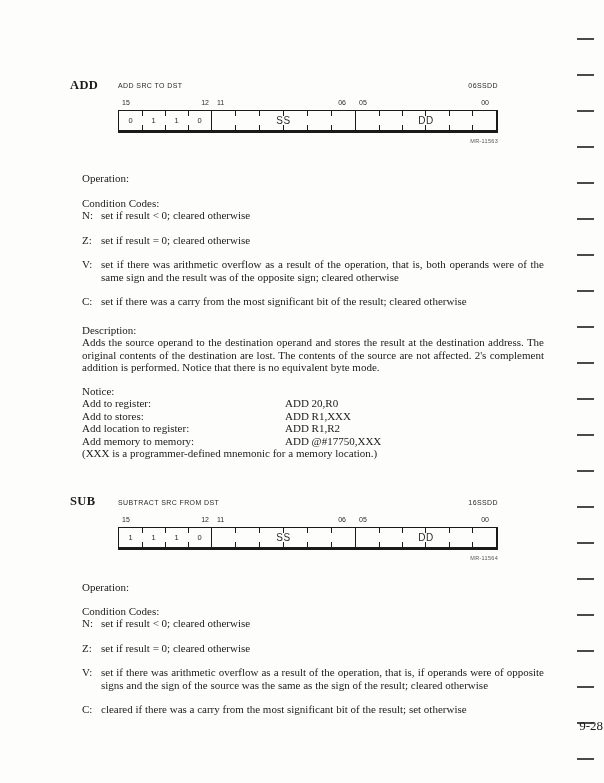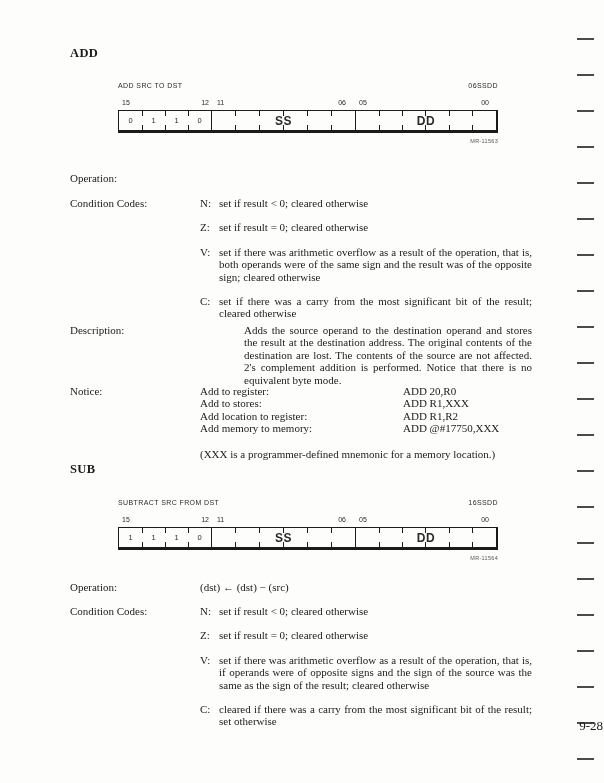--- a/index.html
+++ b/index.html
@@ -5,21 +5,21 @@
   * { margin:0; padding:0; box-sizing:border-box; }
   html,body { background:#ffffff; }
   .page {
     position:relative; width:604px; height:783px;
     background:#fdfdfc; color:#1b1b1b;
     font-family:"Liberation Serif", serif;
     overflow:hidden;
   }
   .heading {
     position:absolute; left:70px;
-    font-size:12.5px; font-weight:bold; letter-spacing:.4px;
+    font-size:12.5px; font-weight:bold; letter-spacing:.4px;margin-top:32px;
   }
   
   .diagram {
     position:absolute; left:118px; width:380px;
     font-family:"Liberation Sans", sans-serif; color:#2a2a2a;
   }
   .diagram-header {
     display:flex; justify-content:space-between;
     font-size:7px; letter-spacing:.4px; height:9px; margin-bottom:8px;
   }
@@ -43,40 +43,40 @@
     font-size:7.5px;
   }
   .bit-cell + .bit-cell::before {
     content:""; position:absolute; left:-0.5px; top:0; width:1px; height:5px; background:#1b1b1b;
   }
   .bit-cell + .bit-cell::after {
     content:""; position:absolute; left:-0.5px; bottom:0; width:1px; height:5px; background:#1b1b1b;
   }
   .field-label {
     position:absolute; inset:0; display:flex; align-items:center; justify-content:center;
-    font-size:12px; letter-spacing:.6px;font-weight:bold;
+    font-size:10px; letter-spacing:.6px;
   }
   .diagram-caption {
     text-align:right; font-size:5.5px; letter-spacing:.3px;
     margin-top:5px; color:#555;
   }
   
   .row {
-    position:absolute; left:70px; width:462px;
-    display:flex; font-size:11px; line-height:12.4px;
+    position:absolute; left:82px; width:462px;
+    display:flex; font-size:11px; line-height:12.4px;flex-direction:column;
   }
   .row-label { width:130px; flex:none; }
   .row-content { flex:1; }
   .cc-item { display:flex; margin-bottom:12px; }
   .cc-flag { width:19px; flex:none; }
   .cc-text { flex:1; text-align:justify; }
-  .para { text-align:justify;margin-left:44px; }
+  .para { text-align:justify; }
   .ex-row { display:flex; }
   .ex-name { width:203px; flex:none; }
-  .ex-note { margin-top:13px; }
+  .ex-note { }
   .page-number {
     position:absolute; top:718px; left:23px; width:580px;
     text-align:right; font-size:13px;
   }
   .change-bar {
     position:absolute; left:577px; width:17px; height:2px; background:#4a4a4a;
   }
 </style>
 </head>
 <body>
@@ -256,21 +256,20 @@
           <div class="bit-cell"></div>
           <div class="bit-cell"></div>
         <span class="field-label">DD</span>
       </div>
     </div>
     <div class="diagram-caption">MR-11564</div>
   </div>
 
   <div class="row" style="top:581px">
     <div class="row-label">Operation:</div>
-    <div class="row-content">(dst) ← (dst) − (src)</div>
   </div>
 
   <div class="row" style="top:605px">
     <div class="row-label">Condition Codes:</div>
     <div class="row-content">
       <div class="cc-item">
         <span class="cc-flag">N:</span>
         <span class="cc-text">set if result &lt; 0; cleared otherwise</span>
       </div>
       <div class="cc-item">

